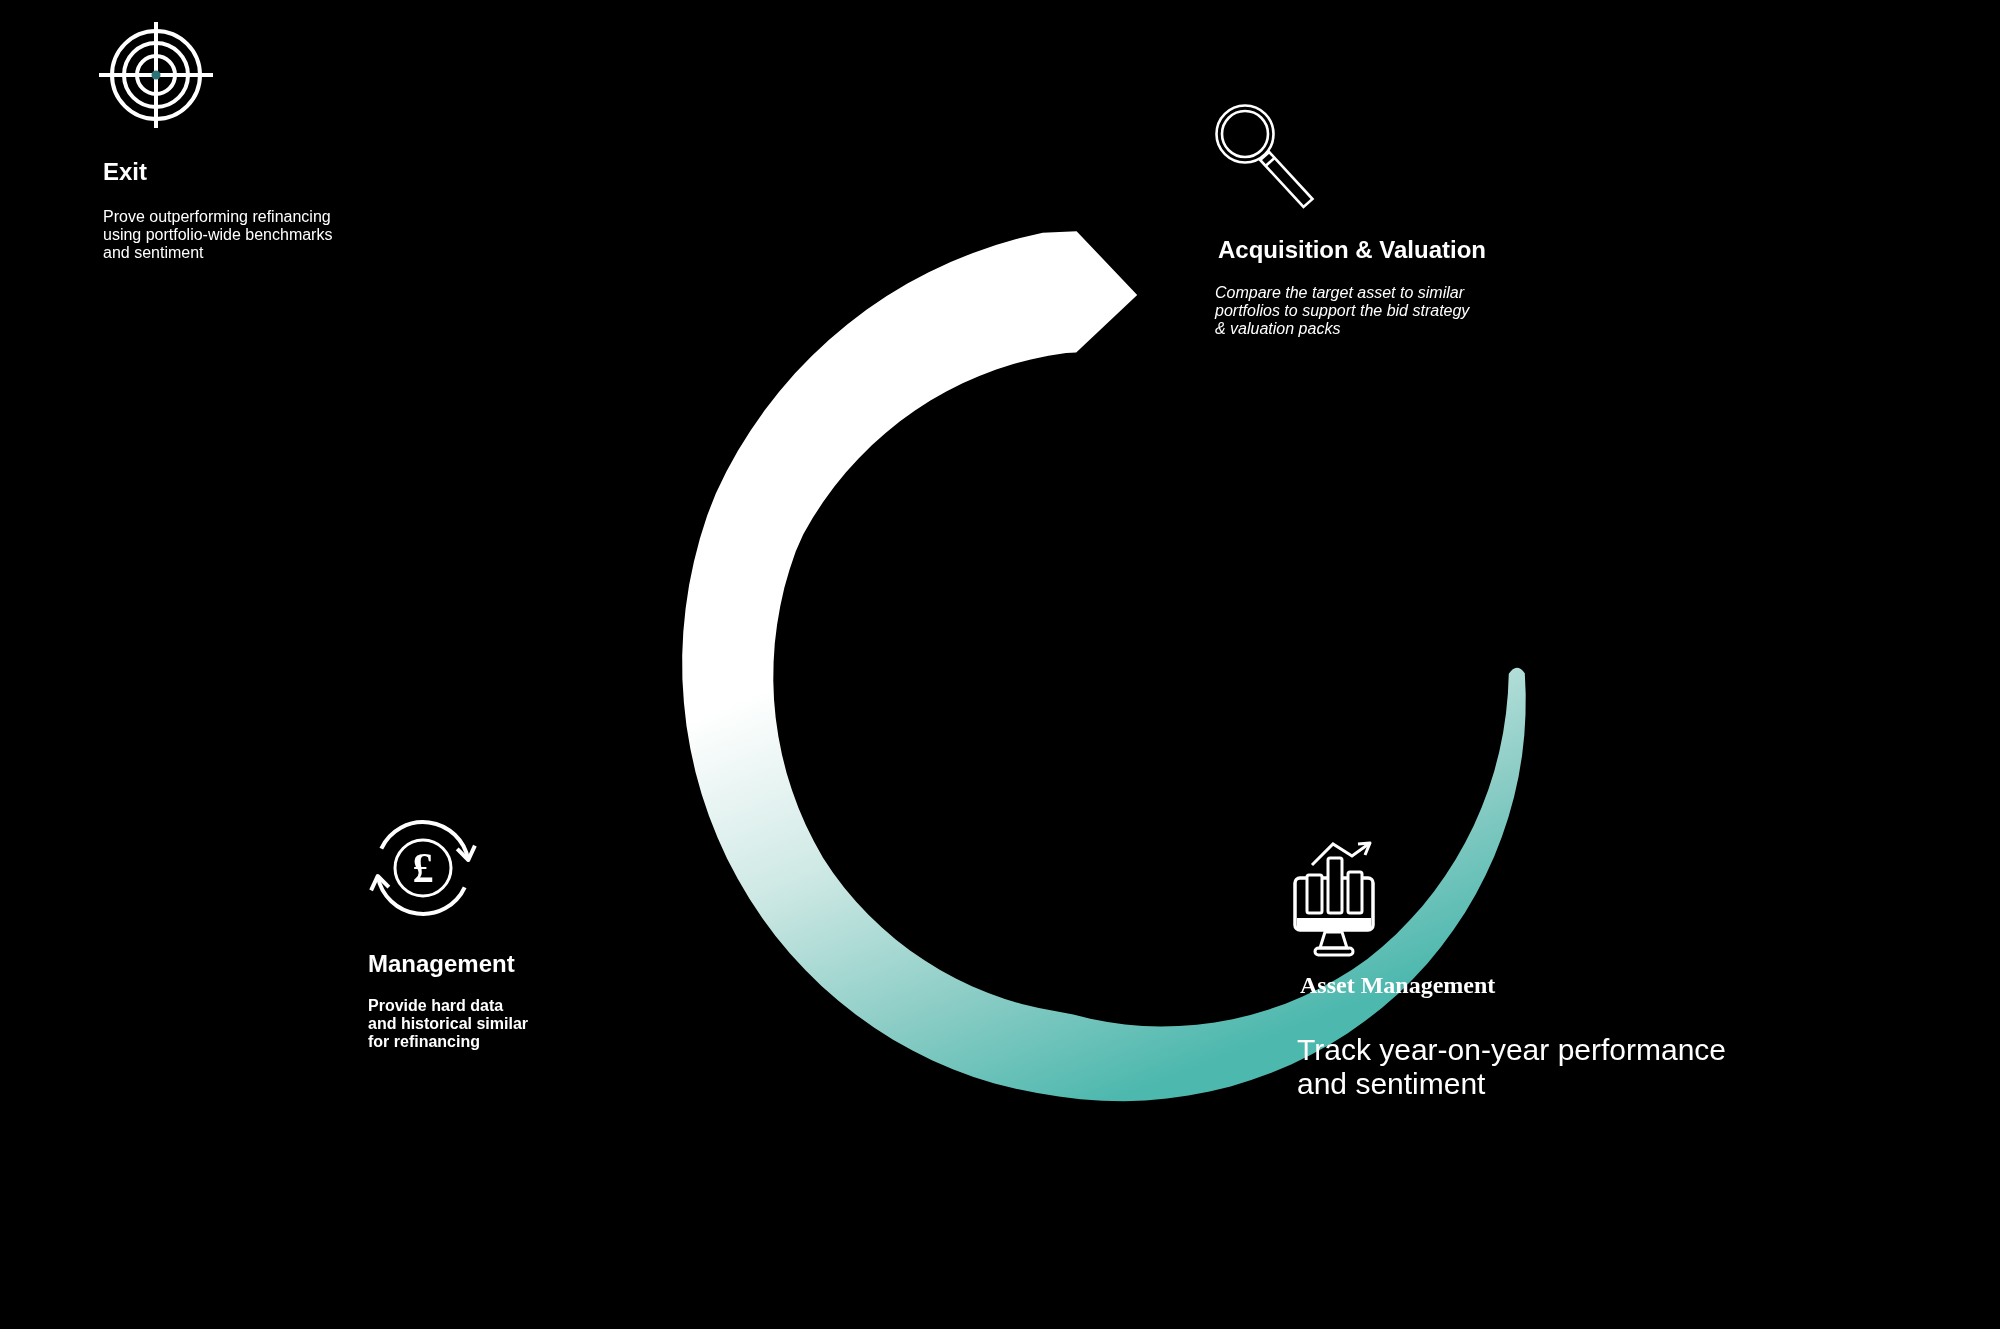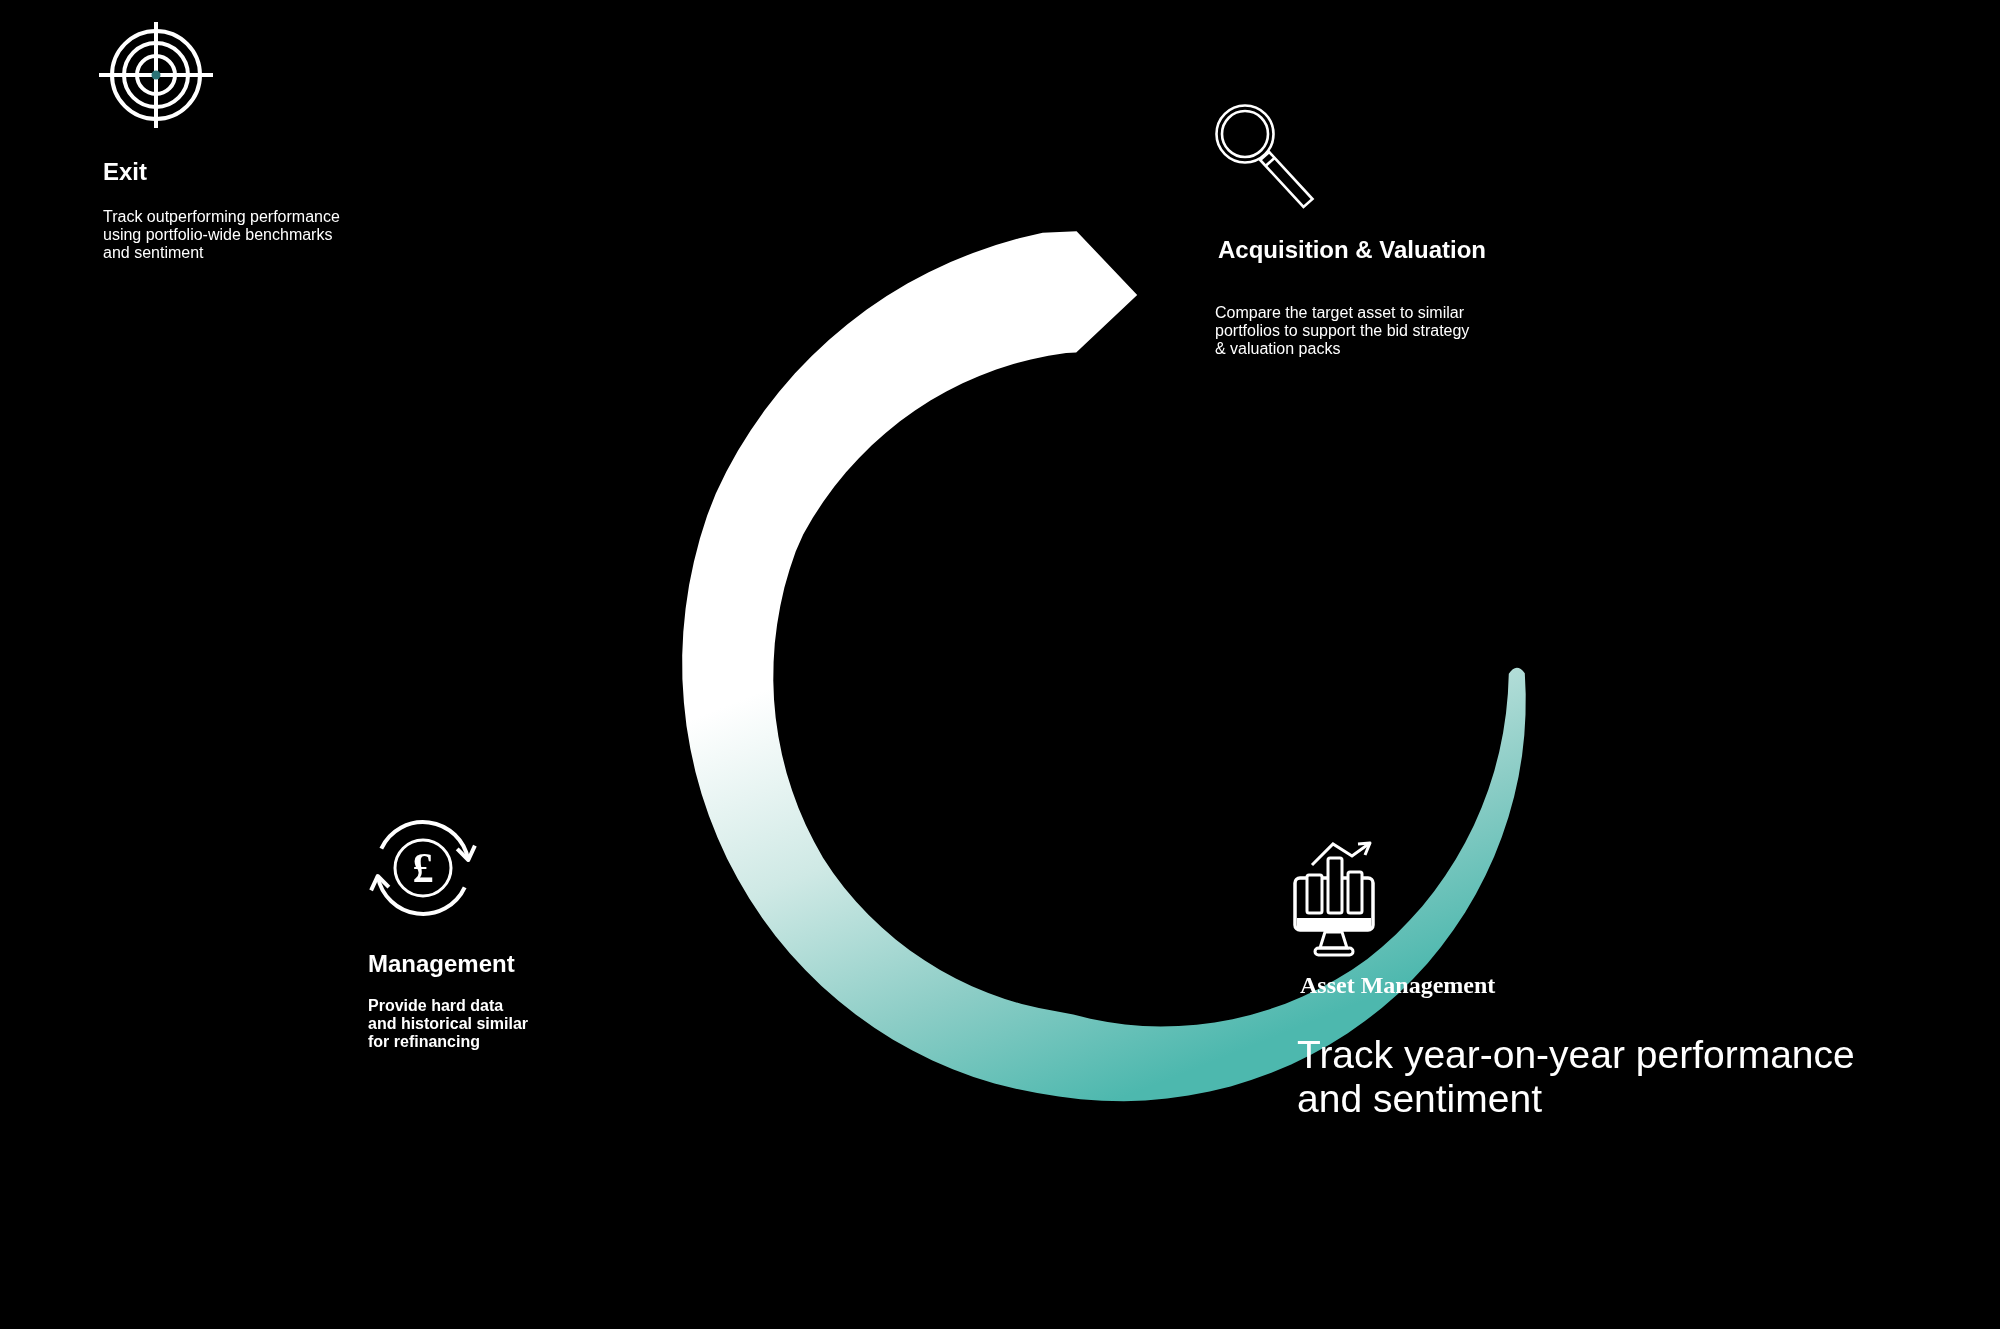--- a/index.html
+++ b/index.html
@@ -14,29 +14,29 @@
   #arc-svg{position:absolute;left:0;top:0;width:2000px;height:1329px;}
   .stage{position:absolute;}
   .icon{position:absolute;}
   
   #exit-icon{left:86px;top:5px;}
   #exit-title{position:absolute;left:103px;top:138px;}
   #exit-desc{left:103px;top:208px;}
   
   #acquisition-icon{left:1205px;top:95px;}
   #acquisition-title{position:absolute;left:1218px;top:212px;margin-top:24px;}
-  #acquisition-desc{left:1215px;top:304px;}
+  #acquisition-desc{left:1215px;top:284px;font-style:italic;}
   
   #refinance-icon{left:363px;top:808px;}
   #refinance-title{position:absolute;left:368px;top:930px;}
   #refinance-desc{left:368px;top:997px;font-weight:bold;}
   
   #asset-icon{left:1288px;top:830px;}
   #asset-title{position:absolute;left:1300px;top:952px;font-family:Liberation Serif, serif;}
-  #asset-desc{left:1297px;top:1033px;font-size:39px;}
+  #asset-desc{left:1297px;top:1033px;font-size:30px;}
 </style>
 </head>
 <body>
 
 <div id="canvas">
 
   <svg id="arc-svg" viewBox="0 0 2000 1329">
     <defs>
       <linearGradient id="arcGrad" gradientUnits="userSpaceOnUse" x1="870" y1="430" x2="1160" y2="1150">
         <stop id="g0" offset="0" stop-color="#ffffff"></stop>
@@ -55,21 +55,21 @@
       <circle cx="70" cy="70" r="44"></circle>
       <circle cx="70" cy="70" r="32"></circle>
       <circle cx="70" cy="70" r="19"></circle>
       <line x1="70" y1="17" x2="70" y2="123"></line>
       <line x1="13" y1="70" x2="127" y2="70"></line>
     </g>
     <circle id="target-dot" cx="70" cy="70" r="4.5" fill="#2b7377"></circle>
   </svg>
   <h2 id="exit-title">Exit</h2>
   <div class="stage desc" id="exit-desc">
-    <div>Track outperforming performance</div>
+    <div>Prove outperforming refinancing</div>
     <div>using portfolio-wide benchmarks</div>
     <div>and sentiment</div>
   </div>
 
   <svg class="icon" id="acquisition-icon" width="115" height="120" viewBox="0 0 115 120">
     <g stroke="#ffffff" stroke-width="2.6" fill="none">
       <circle cx="40" cy="39" r="28.5"></circle>
       <circle cx="40" cy="39" r="23"></circle>
       <path d="M55.2,65 L64.2,57 L107.5,104 L98.5,112 Z"></path>
       <line x1="60.5" y1="71" x2="69.5" y2="63"></line>

